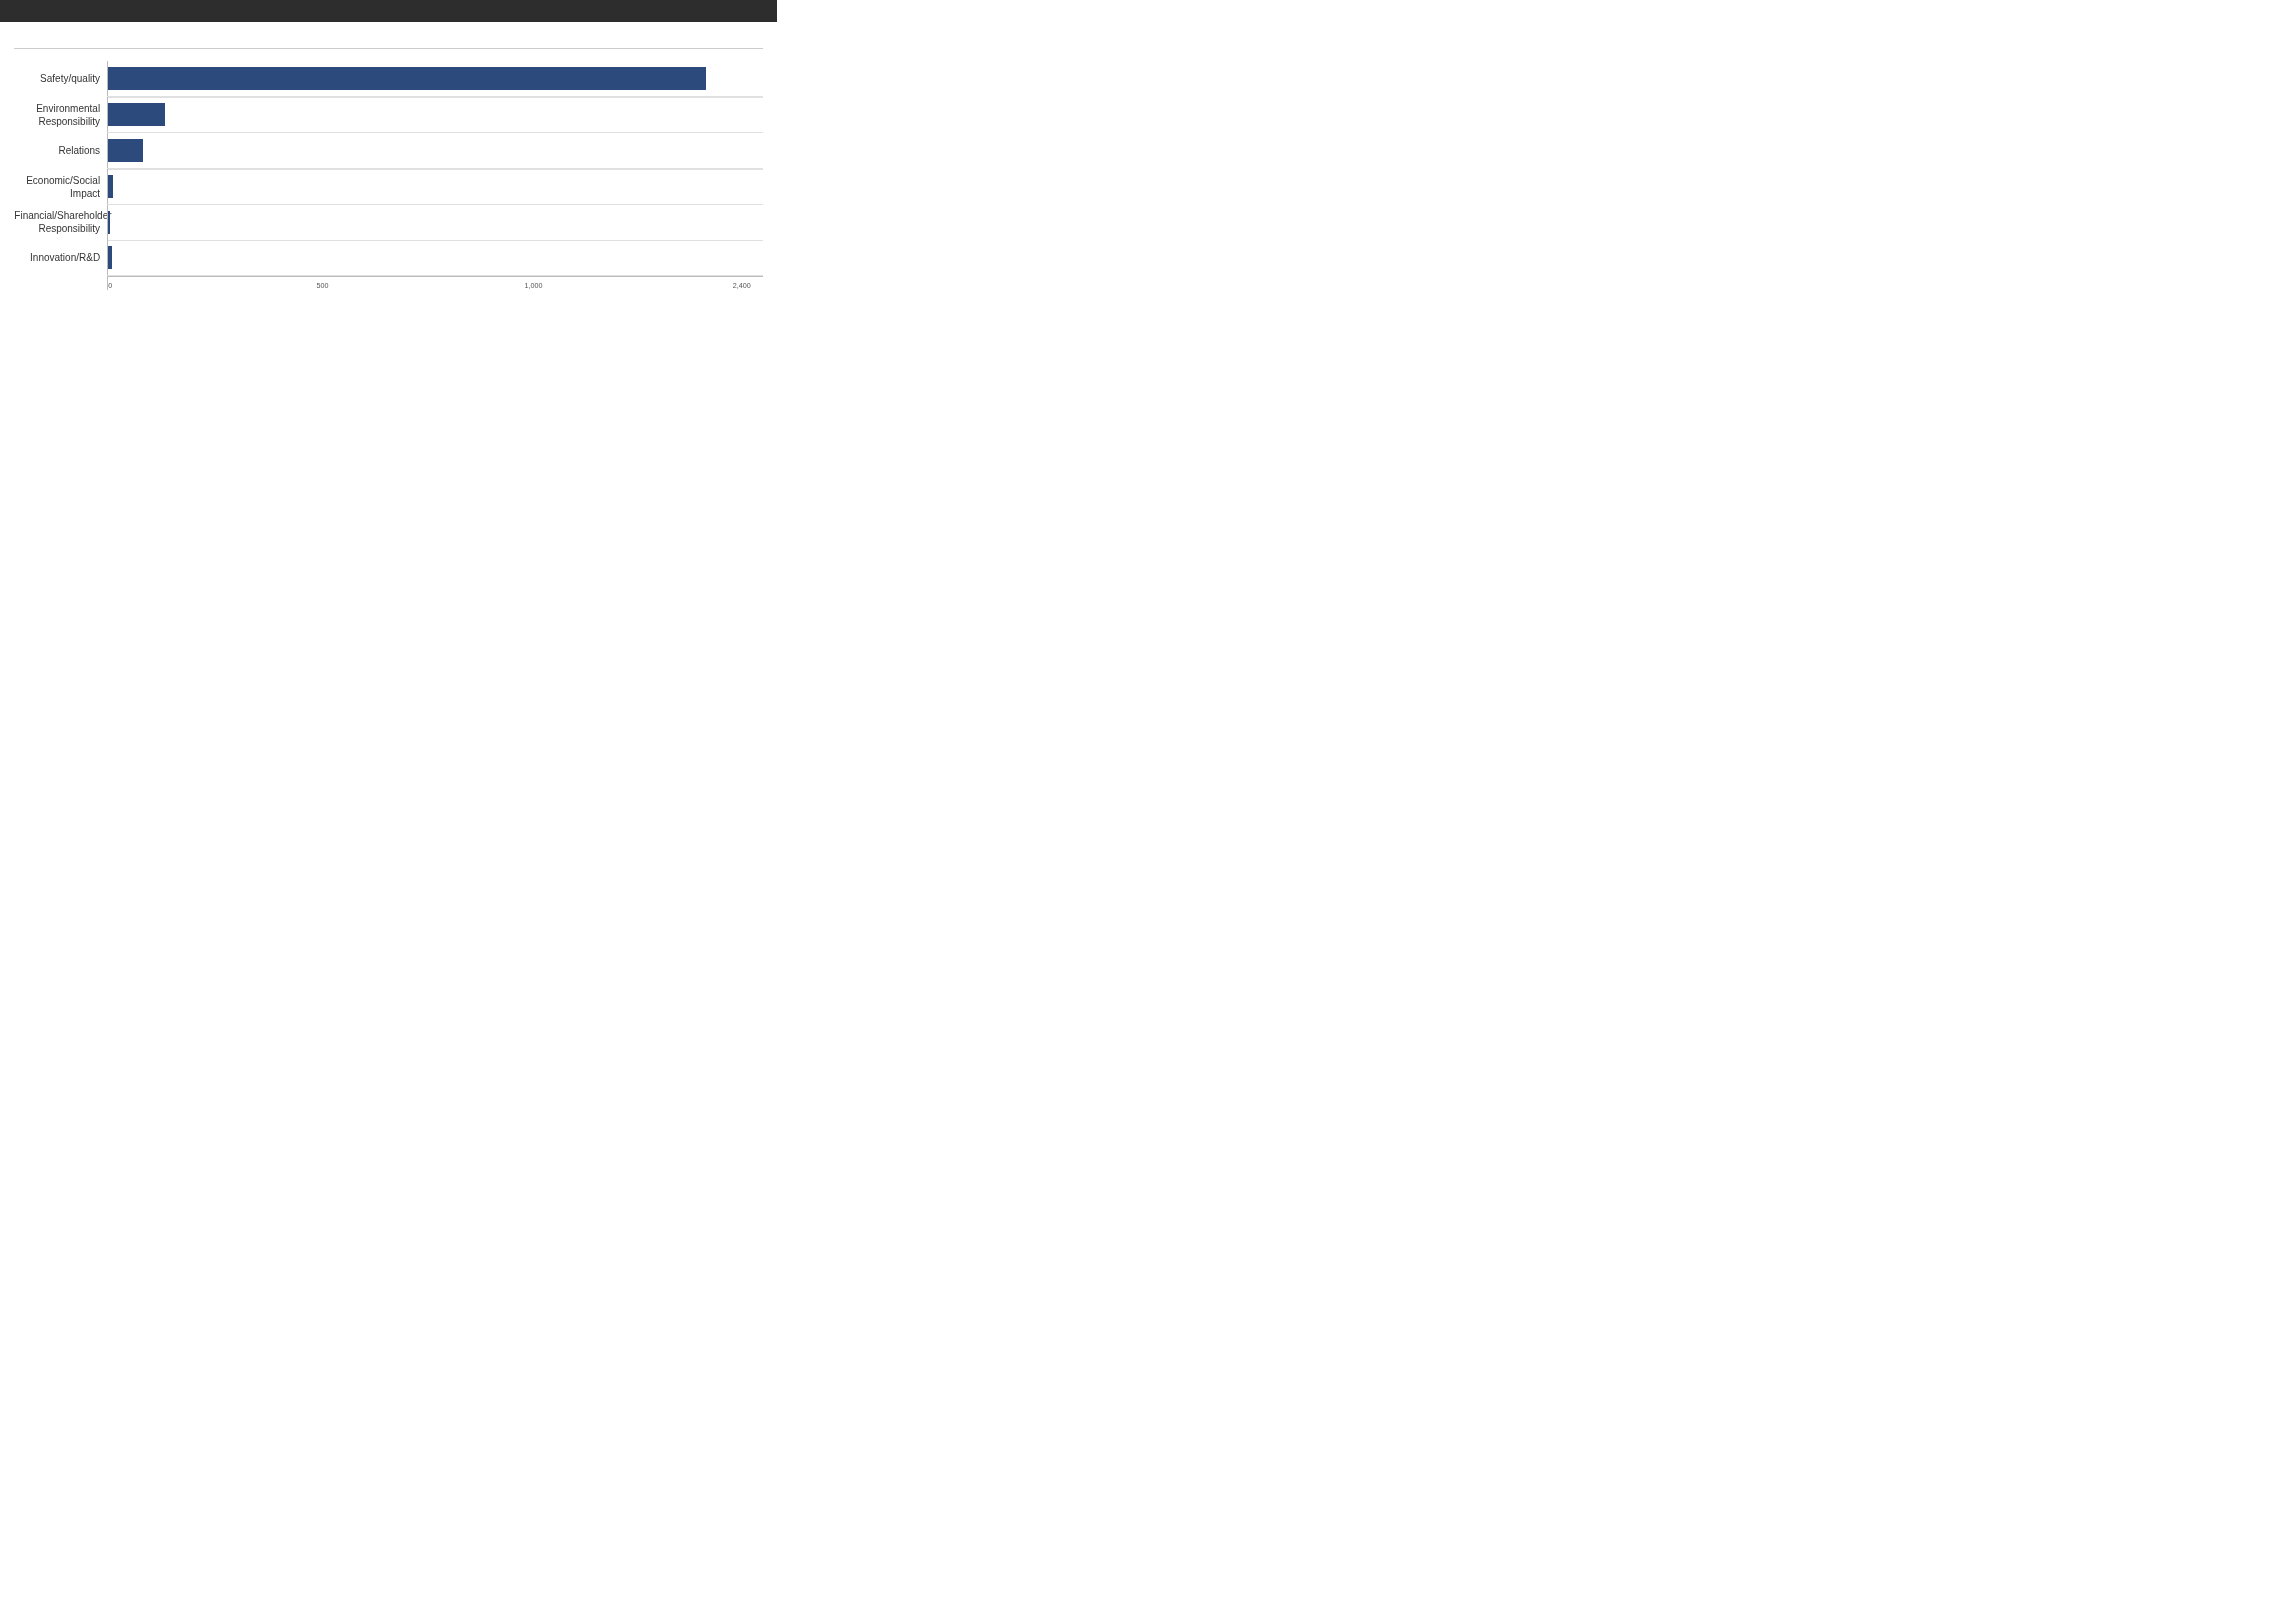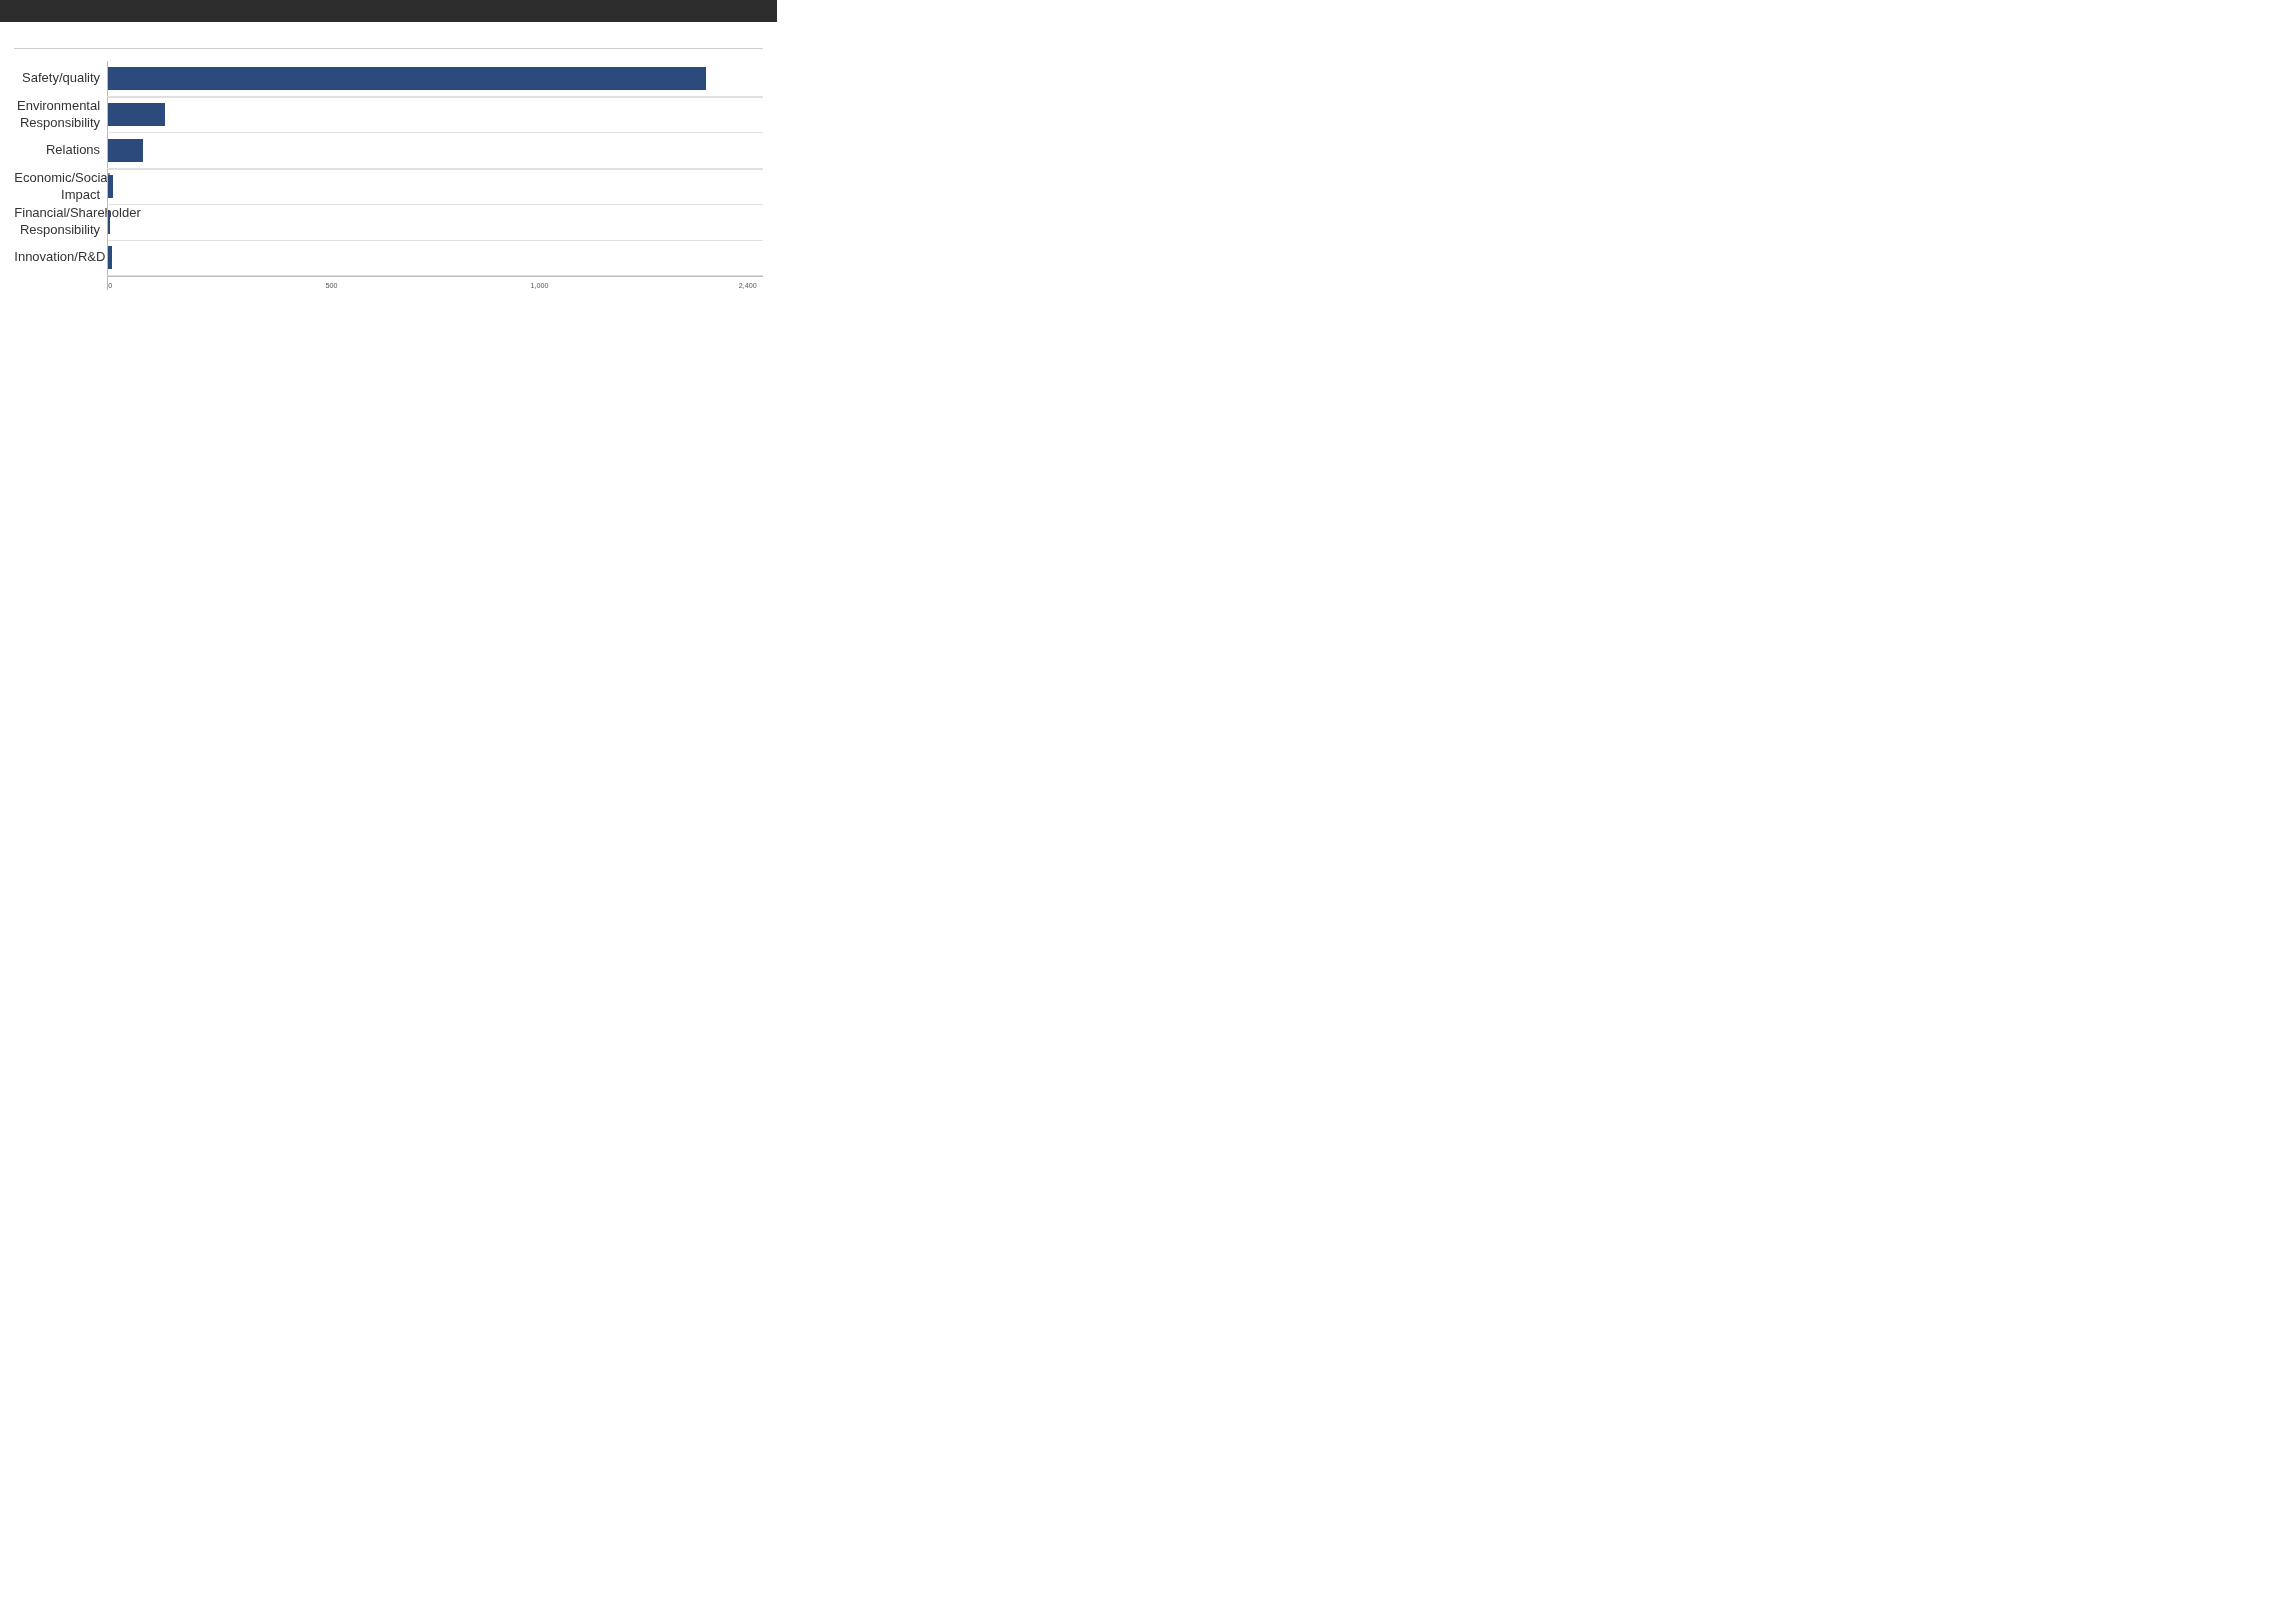--- a/index.html
+++ b/index.html
@@ -78,21 +78,21 @@
 
     .chart-row {
       display: flex;
       align-items: center;
       margin-bottom: 0;
     }
 
     .bar-label {
       width: 93px;
       min-width: 93px;
-      font-size: 13px;
+      font-size: 10px;
       color: #333;
       text-align: right;
       padding-right: 7.2px;
       line-height: 1.3;
     }
 
     .bar-wrapper {
       flex: 1;
       border-left: 0.6px solid #bbb;
       padding: 6px 0;
@@ -111,21 +111,21 @@
       border-top: 0.6px solid #bbb;
       display: flex;
       justify-content: space-between;
       padding-top: 3.6px;
       padding-left: 0;
     }
 
     .x-tick {
       font-size: 7.2px;
       color: #555;
-      text-align: center;
+      text-align: left;
       width: 30px;
     }
 
     .x-tick:first-child {
       text-align: left;
       padding-left: 0;
     }
 
     
     .bar-separator {

